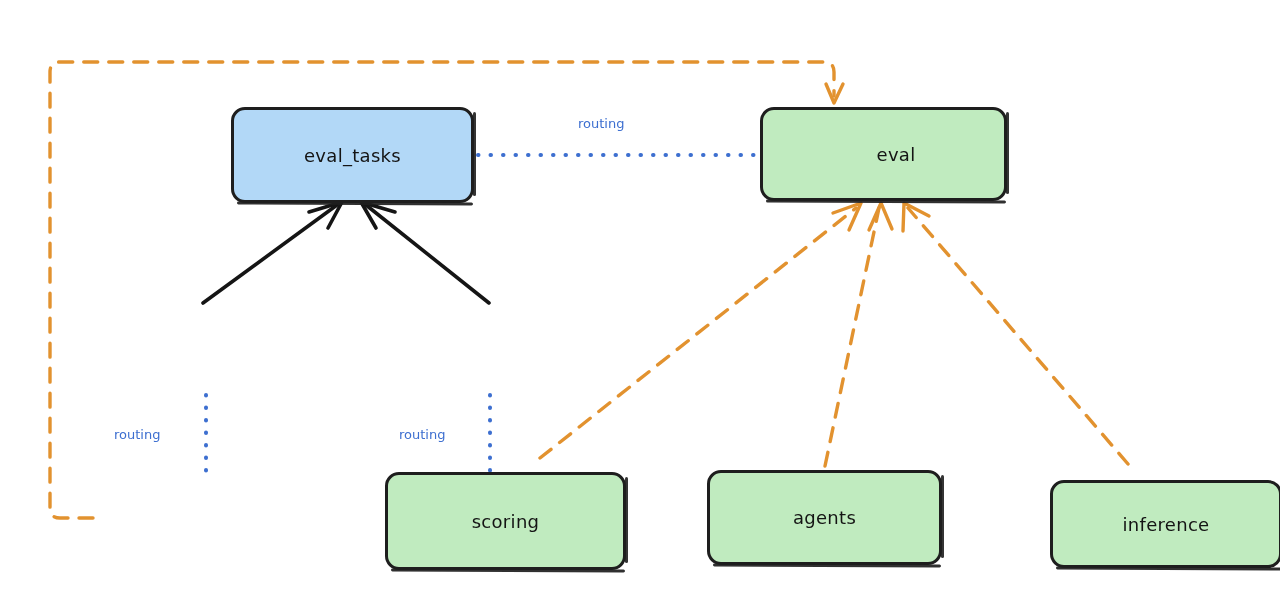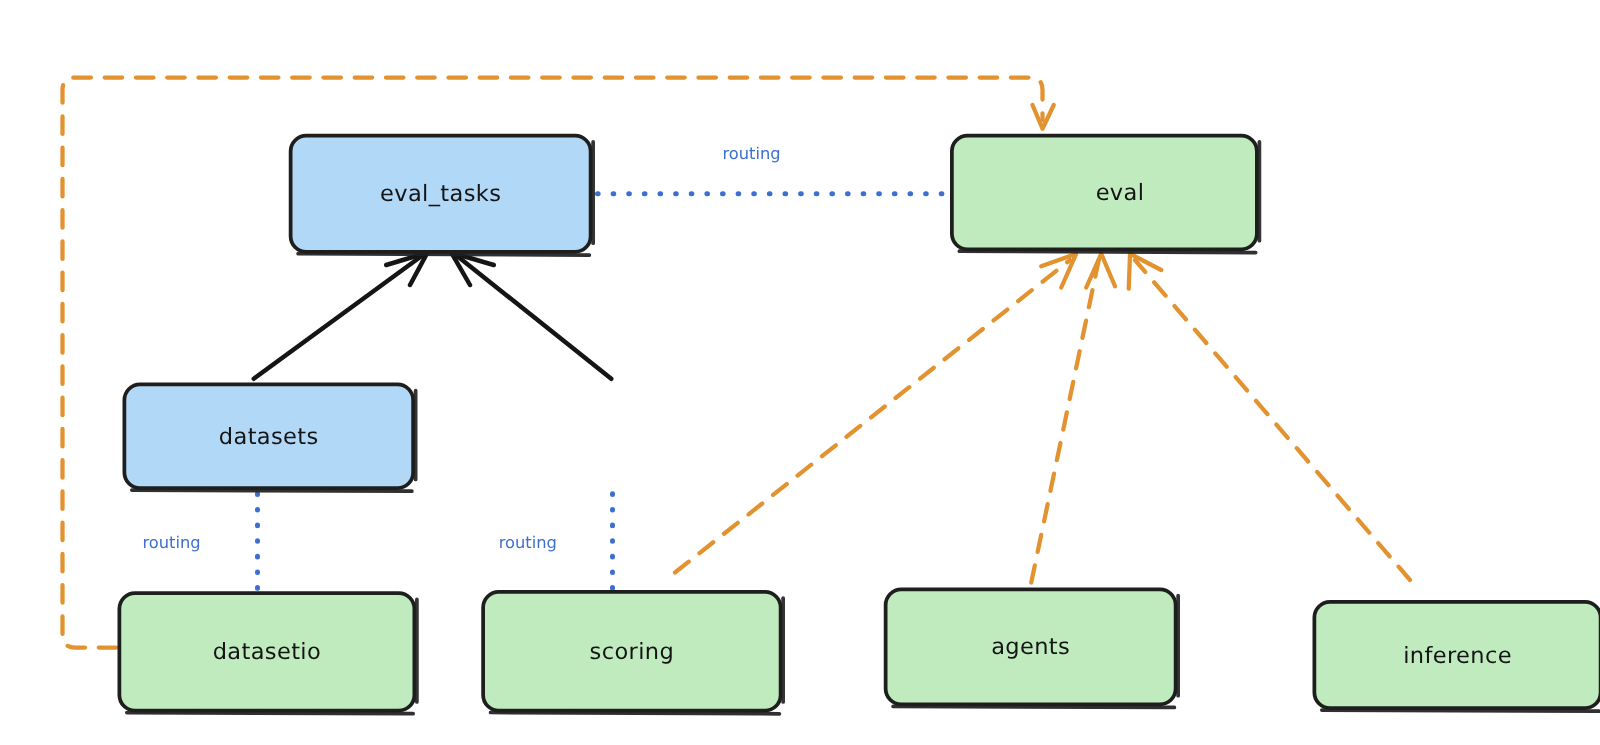--- a/index.html
+++ b/index.html
@@ -132,28 +132,22 @@
   </svg>
 
   <div class="node-box fill-blue" style="left:231px; top:107px; width:243px; height:96px;">
     <span class="node-label">eval_tasks</span>
   </div>
 
   <div class="node-box fill-green" style="left:760px; top:107px; width:247px; height:94px;padding-left:25px;">
     <span class="node-label">eval</span>
   </div>
 
-  <div class="node-box fill-blue" style="left:98px; top:306px; width:234px; height:86px;">
-    <span class="node-label">datasets</span>
-  </div>
 
 
-  <div class="node-box fill-green" style="left:94px; top:473px; width:239px; height:97px;">
-    <span class="node-label">datasetio</span>
-  </div>
 
   <div class="node-box fill-green" style="left:385px; top:472px; width:241px; height:98px;">
     <span class="node-label">scoring</span>
   </div>
 
   <div class="node-box fill-green" style="left:707px; top:470px; width:235px; height:95px;">
     <span class="node-label">agents</span>
   </div>
 
   <div class="node-box fill-green" style="left:1025px; top:480px; width:232px; height:88px;margin-left:25px;">

